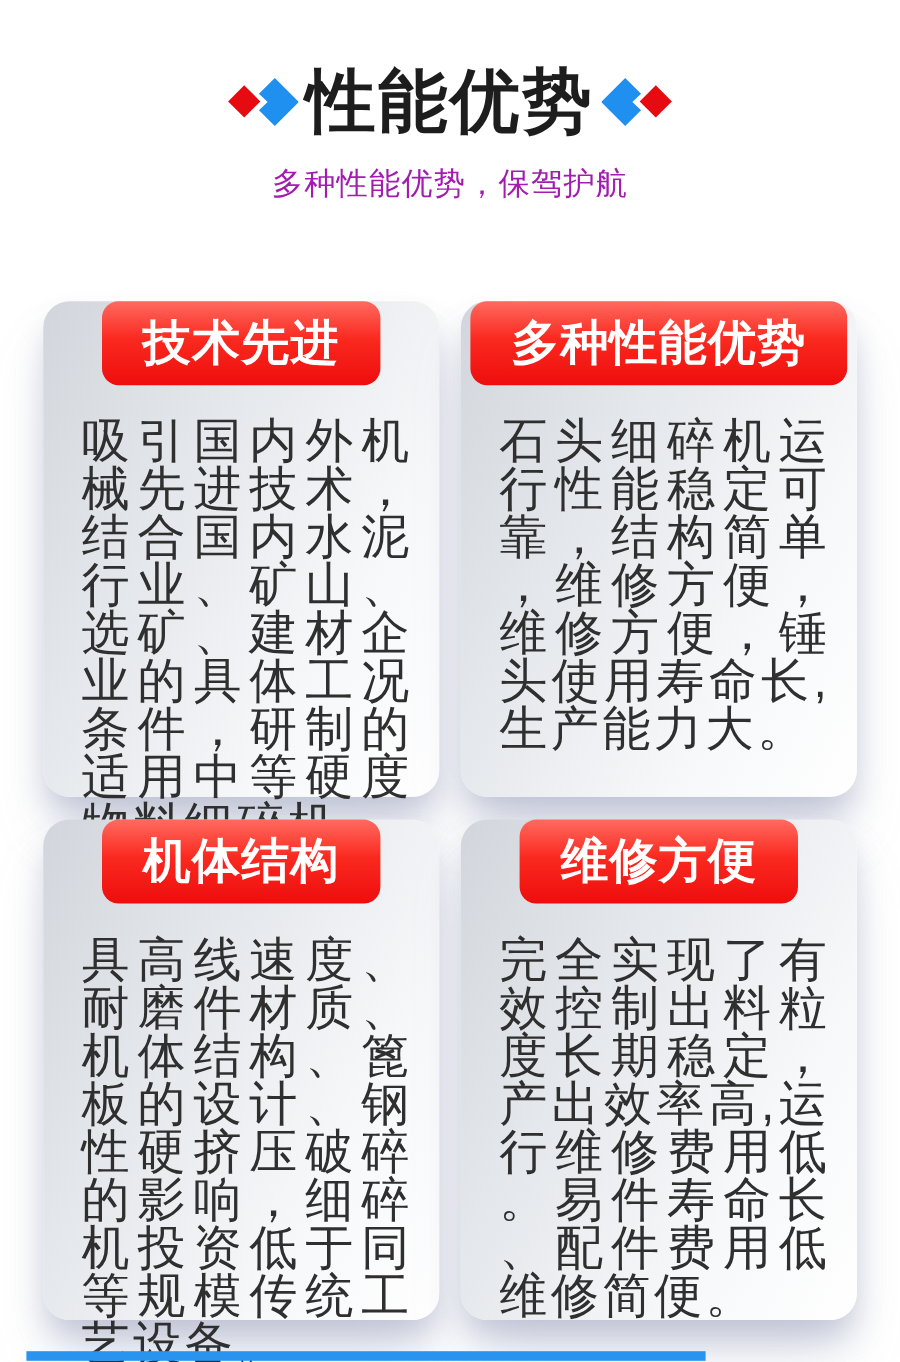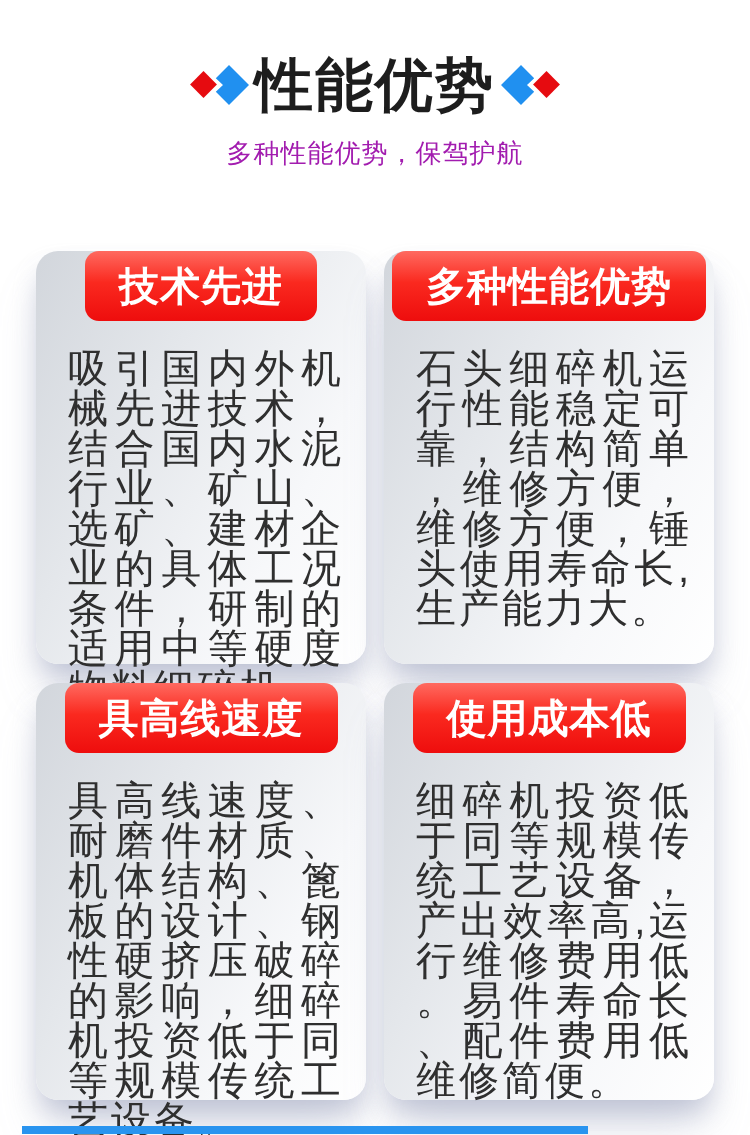--- a/index.html
+++ b/index.html
@@ -86,24 +86,24 @@
     <div class="ribbon">技术先进</div>
     <p class="card-body">吸引国内外机械先进技术，结合国内水泥行业、矿山、选矿、建材企业的具体工况条件，研制的适用中等硬度物料细碎机。</p>
   </section>
 
   <section class="card">
     <div class="ribbon">多种性能优势</div>
     <p class="card-body">石头细碎机运行性能稳定可靠，结构简单，维修方便，维修方便，锤头使用寿命长,生产能力大。</p>
   </section>
 
   <section class="card">
-    <div class="ribbon">具高线速度</div>
+    <div class="ribbon">机体结构</div>
     <p class="card-body">具高线速度、耐磨件材质、机体结构、篦板的设计、钢性硬挤压破碎的影响，细碎机投资低于同等规模传统工艺设备。</p>
   </section>
 
   <section class="card">
-    <div class="ribbon">使用成本低</div>
-    <p class="card-body">细碎机投资低于同等规模传统工艺设备，产出效率高,运行维修费用低。易件寿命长、配件费用低维修简便。</p>
+    <div class="ribbon">维修方便</div>
+    <p class="card-body">完全实现了有效控制出料粒度长期稳定，产出效率高,运行维修费用低。易件寿命长、配件费用低维修简便。</p>
   </section>
 
 </div>
 
 <div class="bottom-bar"></div>
 
 </body></html>

